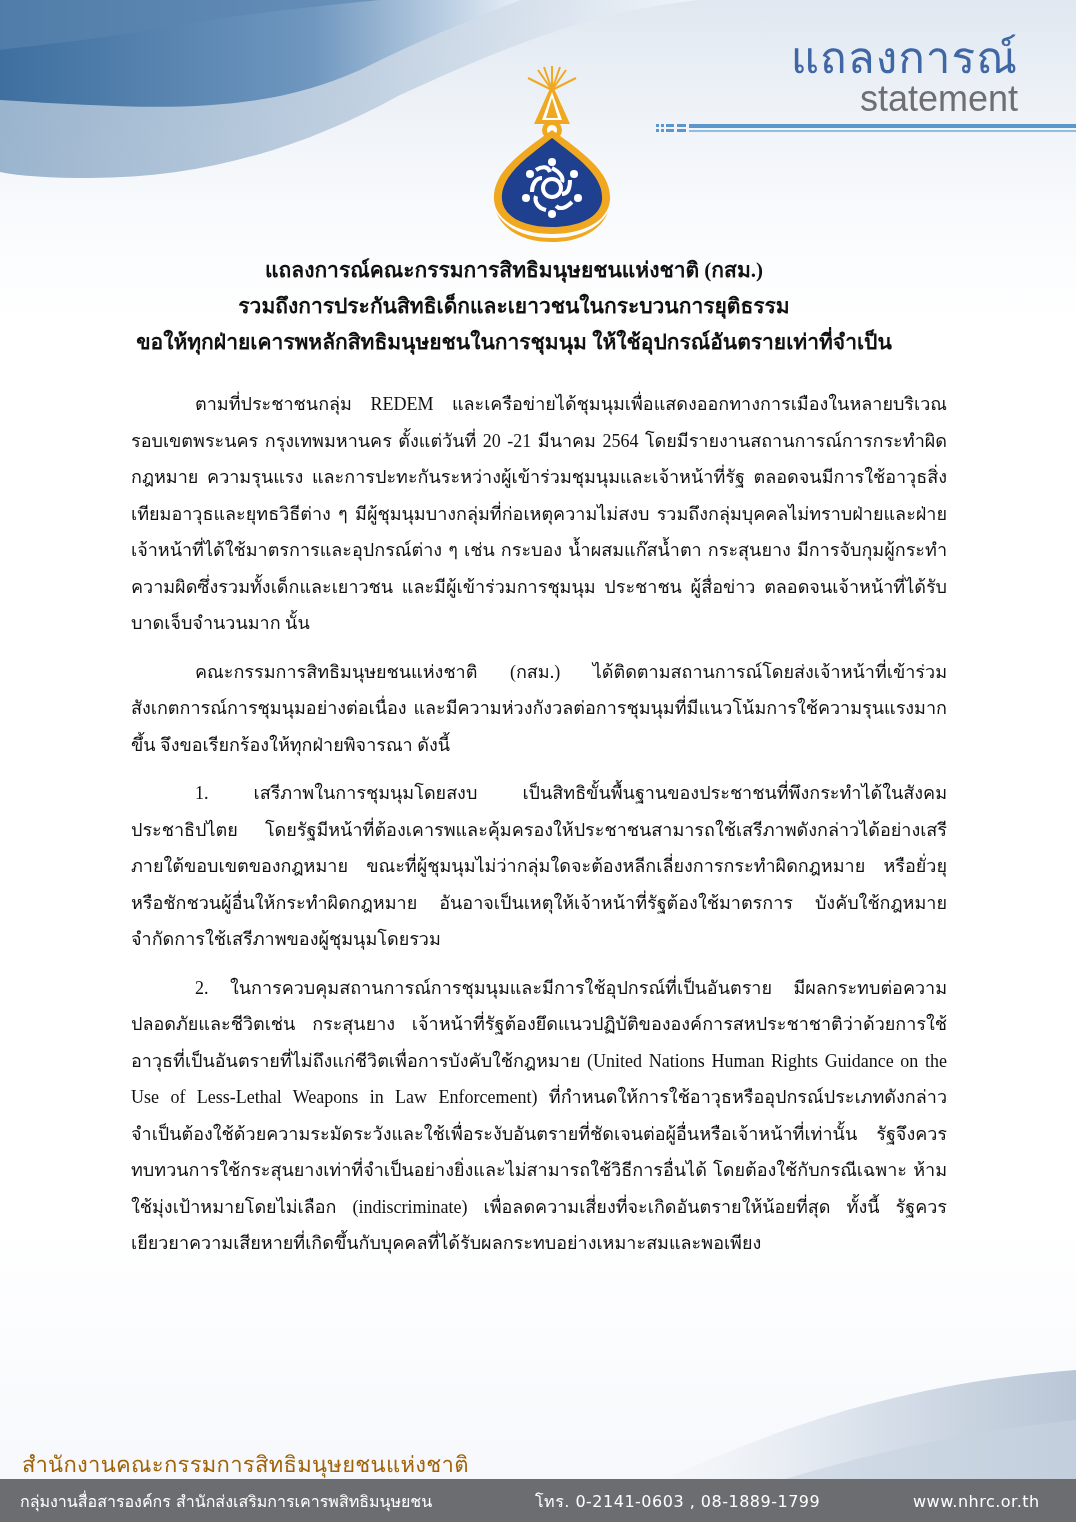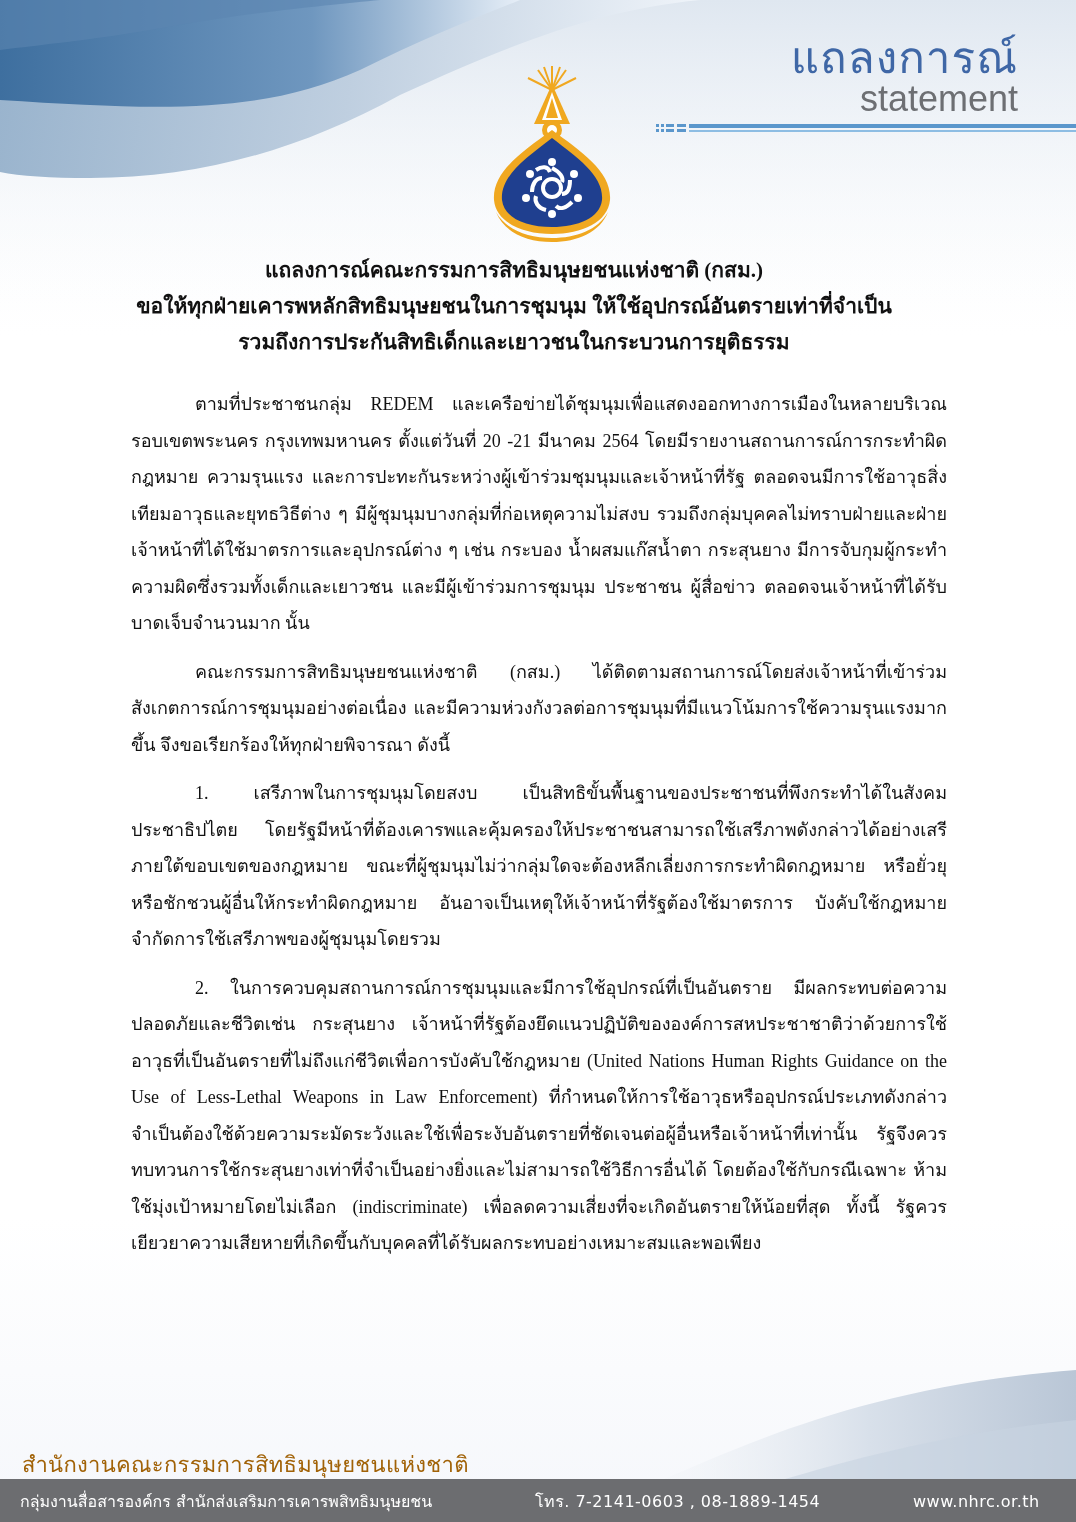--- a/index.html
+++ b/index.html
@@ -170,29 +170,29 @@
     <path d="M64,148 C56,146 52,140 54,134" stroke="#ffffff" stroke-width="4" fill="none"></path>
     <path d="M50,130 C50,122 54,116 60,116" stroke="#ffffff" stroke-width="4" fill="none"></path>
     <path d="M54,108 C60,104 66,104 68,110" stroke="#ffffff" stroke-width="4" fill="none"></path>
   </g>
 
   <path d="M14,150 C24,168 46,176 70,176 C94,176 116,168 126,150 C118,170 96,180 70,180 C44,180 22,170 14,150 Z" fill="#f0a820"></path>
 </svg>
 
 <div class="title-block">
   <div class="title-line">แถลงการณ์คณะกรรมการสิทธิมนุษยชนแห่งชาติ (กสม.)</div>
+  <div class="title-line">รวมถึงการประกันสิทธิเด็กและเยาวชนในกระบวนการยุติธรรม</div>
   <div class="title-line">ขอให้ทุกฝ่ายเคารพหลักสิทธิมนุษยชนในการชุมนุม ให้ใช้อุปกรณ์อันตรายเท่าที่จำเป็น</div>
-  <div class="title-line">รวมถึงการประกันสิทธิเด็กและเยาวชนในกระบวนการยุติธรรม</div>
 </div>
 
 <div class="body-text">
   <p class="para">ตามที่ประชาชนกลุ่ม REDEM และเครือข่ายได้ชุมนุมเพื่อแสดงออกทางการเมืองในหลายบริเวณรอบเขตพระนคร กรุงเทพมหานคร ตั้งแต่วันที่ 20 -21 มีนาคม 2564 โดยมีรายงานสถานการณ์การกระทำผิดกฎหมาย ความรุนแรง และการปะทะกันระหว่างผู้เข้าร่วมชุมนุมและเจ้าหน้าที่รัฐ ตลอดจนมีการใช้อาวุธสิ่งเทียมอาวุธและยุทธวิธีต่าง ๆ มีผู้ชุมนุมบางกลุ่มที่ก่อเหตุความไม่สงบ รวมถึงกลุ่มบุคคลไม่ทราบฝ่ายและฝ่ายเจ้าหน้าที่ได้ใช้มาตรการและอุปกรณ์ต่าง ๆ เช่น กระบอง น้ำผสมแก๊สน้ำตา กระสุนยาง มีการจับกุมผู้กระทำความผิดซึ่งรวมทั้งเด็กและเยาวชน และมีผู้เข้าร่วมการชุมนุม ประชาชน ผู้สื่อข่าว ตลอดจนเจ้าหน้าที่ได้รับบาดเจ็บจำนวนมาก นั้น</p>
   <p class="para p2">คณะกรรมการสิทธิมนุษยชนแห่งชาติ (กสม.) ได้ติดตามสถานการณ์โดยส่งเจ้าหน้าที่เข้าร่วมสังเกตการณ์การชุมนุมอย่างต่อเนื่อง และมีความห่วงกังวลต่อการชุมนุมที่มีแนวโน้มการใช้ความรุนแรงมากขึ้น จึงขอเรียกร้องให้ทุกฝ่ายพิจารณา ดังนี้</p>
   <p class="para">1. เสรีภาพในการชุมนุมโดยสงบ เป็นสิทธิขั้นพื้นฐานของประชาชนที่พึงกระทำได้ในสังคมประชาธิปไตย โดยรัฐมีหน้าที่ต้องเคารพและคุ้มครองให้ประชาชนสามารถใช้เสรีภาพดังกล่าวได้อย่างเสรีภายใต้ขอบเขตของกฎหมาย ขณะที่ผู้ชุมนุมไม่ว่ากลุ่มใดจะต้องหลีกเลี่ยงการกระทำผิดกฎหมาย หรือยั่วยุหรือชักชวนผู้อื่นให้กระทำผิดกฎหมาย อันอาจเป็นเหตุให้เจ้าหน้าที่รัฐต้องใช้มาตรการ บังคับใช้กฎหมายจำกัดการใช้เสรีภาพของผู้ชุมนุมโดยรวม</p>
   <p class="para">2. ในการควบคุมสถานการณ์การชุมนุมและมีการใช้อุปกรณ์ที่เป็นอันตราย มีผลกระทบต่อความปลอดภัยและชีวิตเช่น กระสุนยาง เจ้าหน้าที่รัฐต้องยึดแนวปฏิบัติขององค์การสหประชาชาติว่าด้วยการใช้อาวุธที่เป็นอันตรายที่ไม่ถึงแก่ชีวิตเพื่อการบังคับใช้กฎหมาย (United Nations Human Rights Guidance on the Use of Less-Lethal Weapons in Law Enforcement) ที่กำหนดให้การใช้อาวุธหรืออุปกรณ์ประเภทดังกล่าว จำเป็นต้องใช้ด้วยความระมัดระวังและใช้เพื่อระงับอันตรายที่ชัดเจนต่อผู้อื่นหรือเจ้าหน้าที่เท่านั้น รัฐจึงควรทบทวนการใช้กระสุนยางเท่าที่จำเป็นอย่างยิ่งและไม่สามารถใช้วิธีการอื่นได้ โดยต้องใช้กับกรณีเฉพาะ ห้ามใช้มุ่งเป้าหมายโดยไม่เลือก (indiscriminate) เพื่อลดความเสี่ยงที่จะเกิดอันตรายให้น้อยที่สุด ทั้งนี้ รัฐควรเยียวยาความเสียหายที่เกิดขึ้นกับบุคคลที่ได้รับผลกระทบอย่างเหมาะสมและพอเพียง</p>
 </div>
 
 <div class="footer-org">สำนักงานคณะกรรมการสิทธิมนุษยชนแห่งชาติ</div>
 <div class="footer-bar">
   <span class="footer-dept">กลุ่มงานสื่อสารองค์กร สำนักส่งเสริมการเคารพสิทธิมนุษยชน</span>
-  <span class="footer-phone">โทร. 7-2141-0603 , 08-1889-1454</span>
+  <span class="footer-phone">โทร. 0-2141-0603 , 08-1889-1799</span>
   <span class="footer-web">www.nhrc.or.th</span>
 </div>
 
 </body></html>

